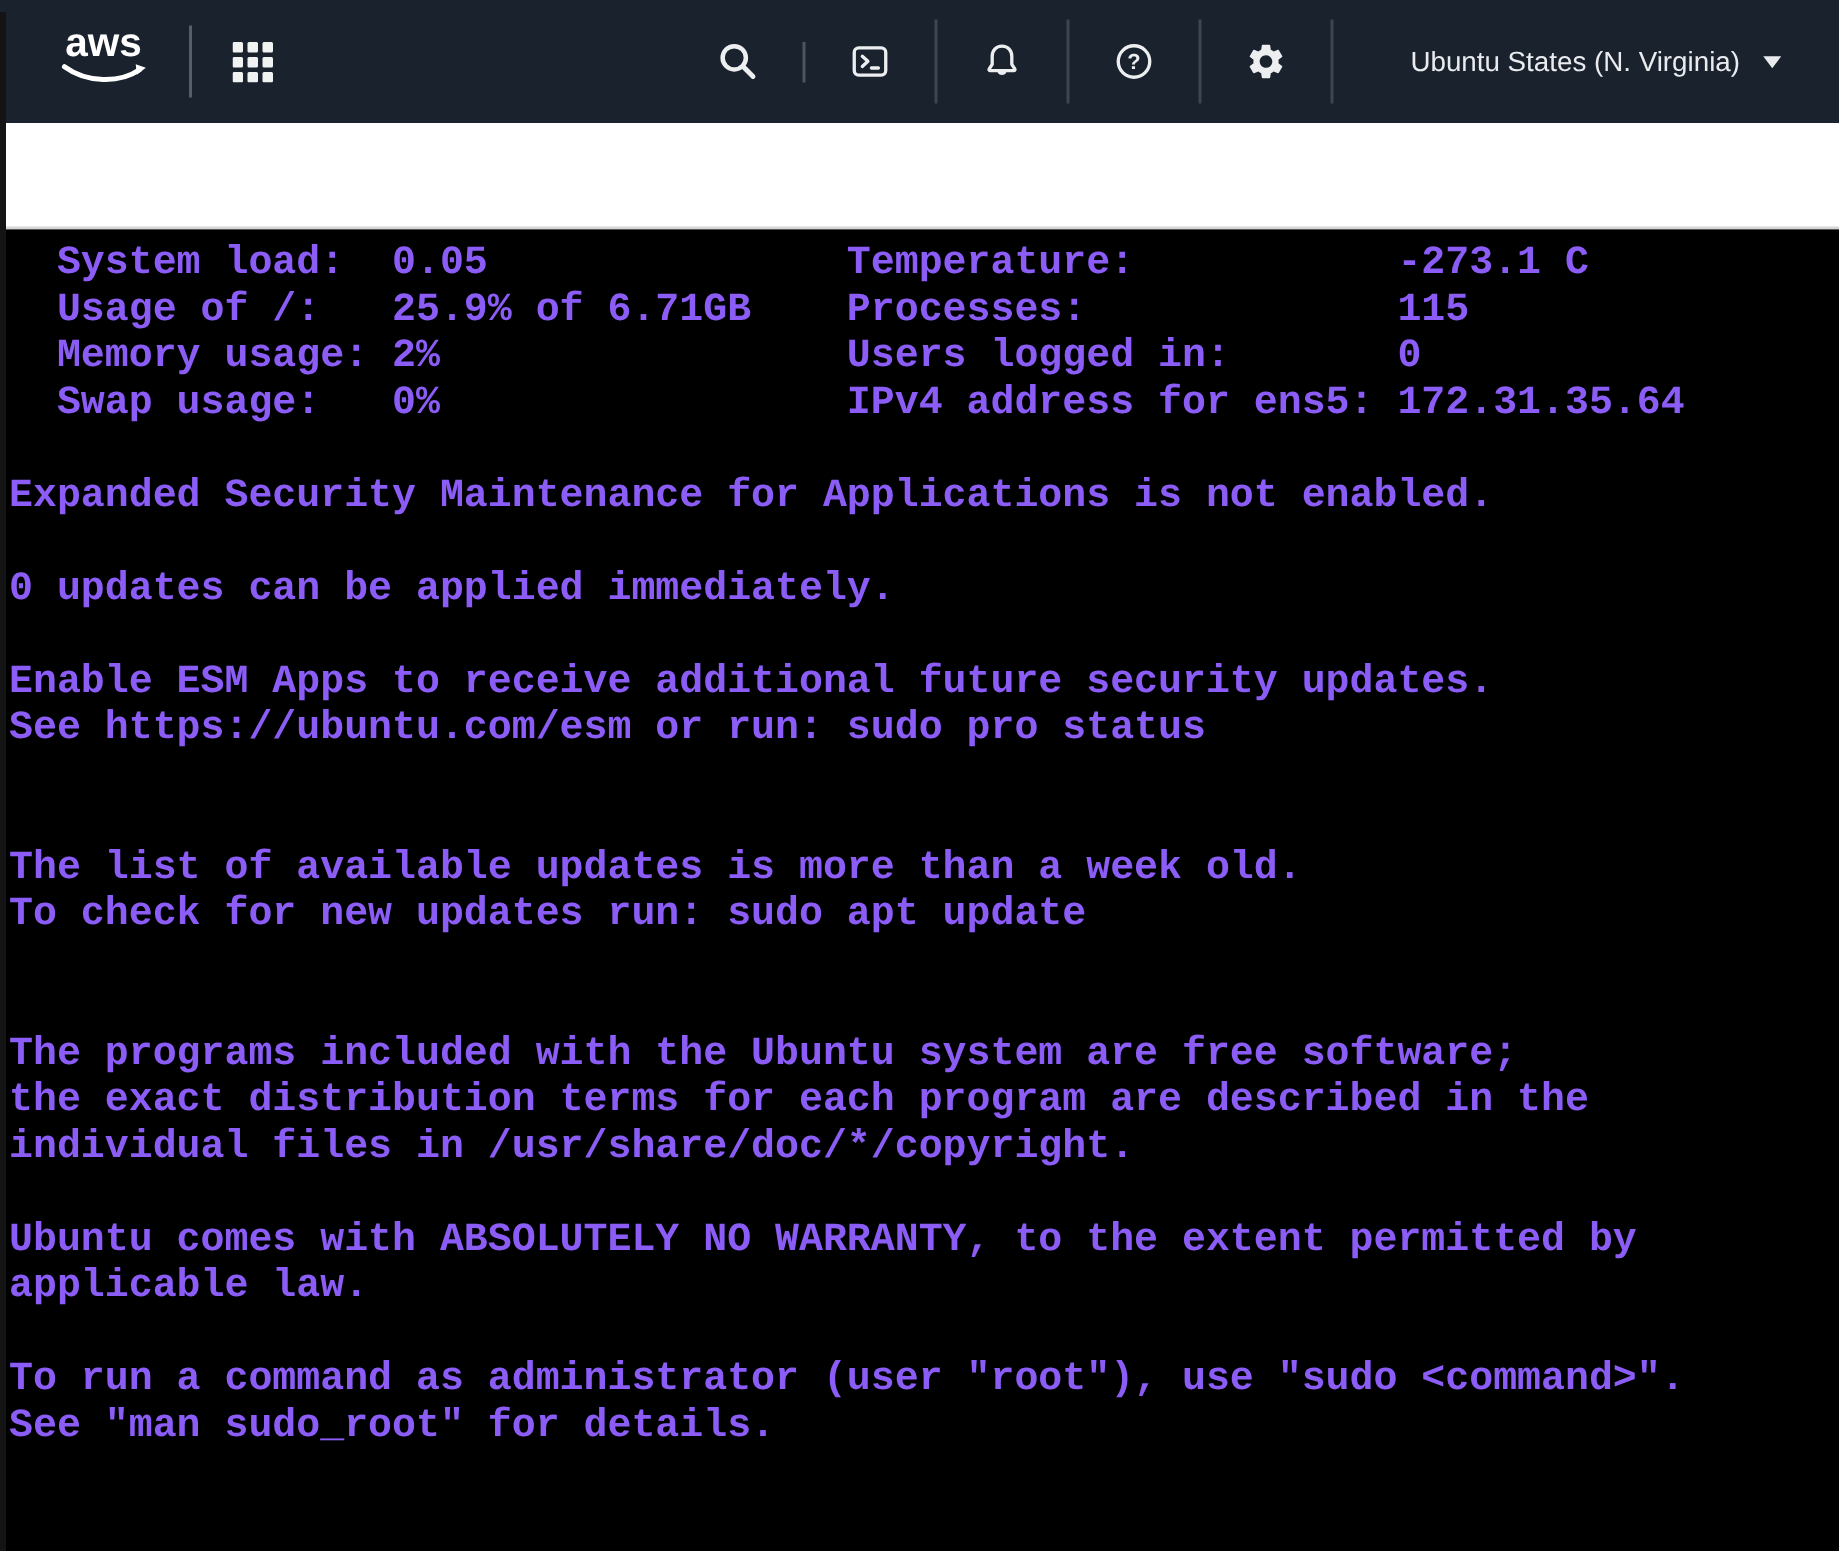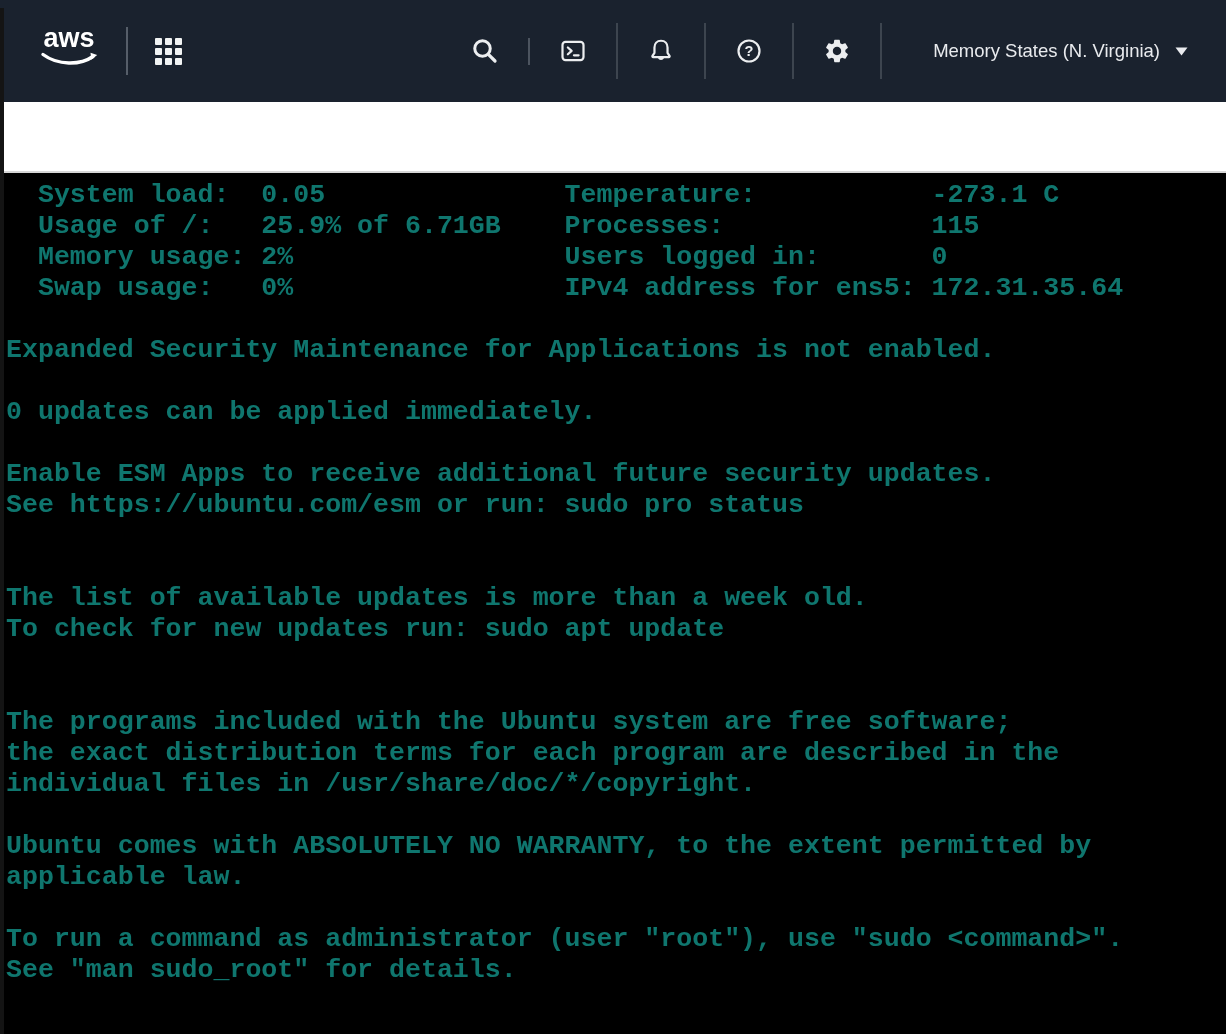--- a/index.html
+++ b/index.html
@@ -12,21 +12,21 @@
     position: relative;
   }
   
   .screen-edge {
     position: absolute; left: 0; top: 8px; width: 4px; height: 1026px;
     background: #141414; z-index: 40;
   }
 
   
   .navbar {
-    height: 102px;
+    height: 82px;
     background: #1a222e;
     display: flex;
     align-items: center;
     padding: 0 38px 0 40px;
     position: relative;
   }
   .logo-btn {
     position: relative;
     width: 58px; height: 54px;
     display: flex; flex-direction: column; align-items: center;
@@ -69,21 +69,21 @@
   .content-strip {
     height: 71px;
     background: #ffffff;
     border-bottom: 2px solid #d6d6d6;
   }
 
   
   .terminal {
     height: 879px;
     background: #000000;
-    color: #0f766e;
+    color: #8b5cf6;
     padding: 7px 0 0 6px;
     font-family: "Liberation Mono", monospace;
     font-weight: 700;
     font-size: 26.6px;
     line-height: 31px;
     cursor: text;
   }
   .terminal pre, .terminal .prompt-line {
     margin: 0;
     font: inherit;
@@ -164,21 +164,21 @@
 
     <div class="icon-btn">
       <svg width="28" height="28" viewBox="0 0 24 24">
         <path fill="#eceef0" d="M19.14,12.94c0.04-0.3,0.06-0.61,0.06-0.94c0-0.32-0.02-0.64-0.07-0.94l2.03-1.58c0.18-0.14,0.23-0.41,0.12-0.61 l-1.92-3.32c-0.12-0.22-0.37-0.29-0.59-0.22l-2.39,0.96c-0.5-0.38-1.03-0.7-1.62-0.94L14.4,2.81c-0.04-0.24-0.24-0.41-0.48-0.41 h-3.84c-0.24,0-0.43,0.17-0.47,0.41L9.25,5.35C8.66,5.59,8.12,5.92,7.63,6.29L5.24,5.33c-0.22-0.08-0.47,0-0.59,0.22L2.74,8.87 C2.62,9.08,2.66,9.34,2.86,9.48l2.03,1.58C4.84,11.36,4.8,11.69,4.8,12s0.02,0.64,0.07,0.94l-2.03,1.58 c-0.18,0.14-0.23,0.41-0.12,0.61l1.92,3.32c0.12,0.22,0.37,0.29,0.59,0.22l2.39-0.96c0.5,0.38,1.03,0.7,1.62,0.94l0.36,2.54 c0.05,0.24,0.24,0.41,0.48,0.41h3.84c0.24,0,0.44-0.17,0.47-0.41l0.36-2.54c0.59-0.24,1.13-0.56,1.62-0.94l2.39,0.96 c0.22,0.08,0.47,0,0.59-0.22l1.92-3.32c0.12-0.22,0.07-0.47-0.12-0.61L19.14,12.94z M12,15.6c-1.98,0-3.6-1.62-3.6-3.6 s1.62-3.6,3.6-3.6s3.6,1.62,3.6,3.6S13.98,15.6,12,15.6z"></path>
       </svg>
     </div>
 
     <div class="vdiv tall"></div>
 
     <div class="region-btn">
-      <span class="region-label">Memory States (N. Virginia)</span>
+      <span class="region-label">Ubuntu States (N. Virginia)</span>
       <span class="caret">
         <svg width="13" height="9" viewBox="0 0 13 9">
             <path d="M0.5 0.5 L12.5 0.5 L6.5 8.5 Z" fill="#e9ebee"></path>
           </svg>
       </span>
     </div>
 
   </div>
 </header>
 

